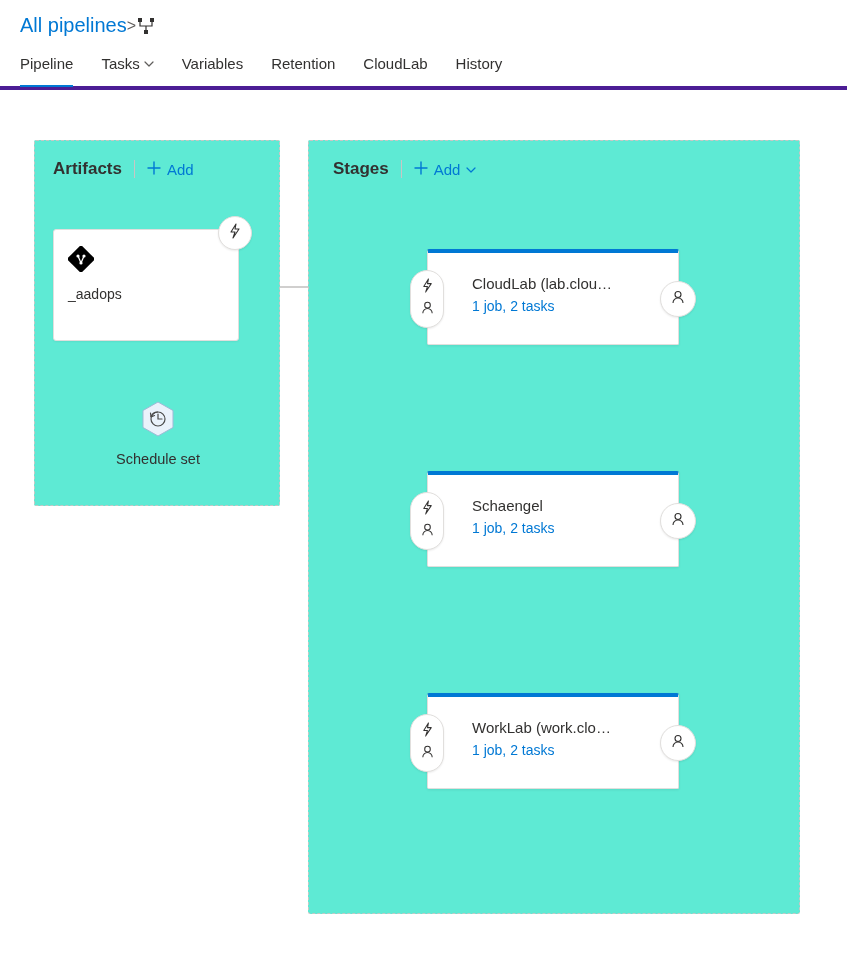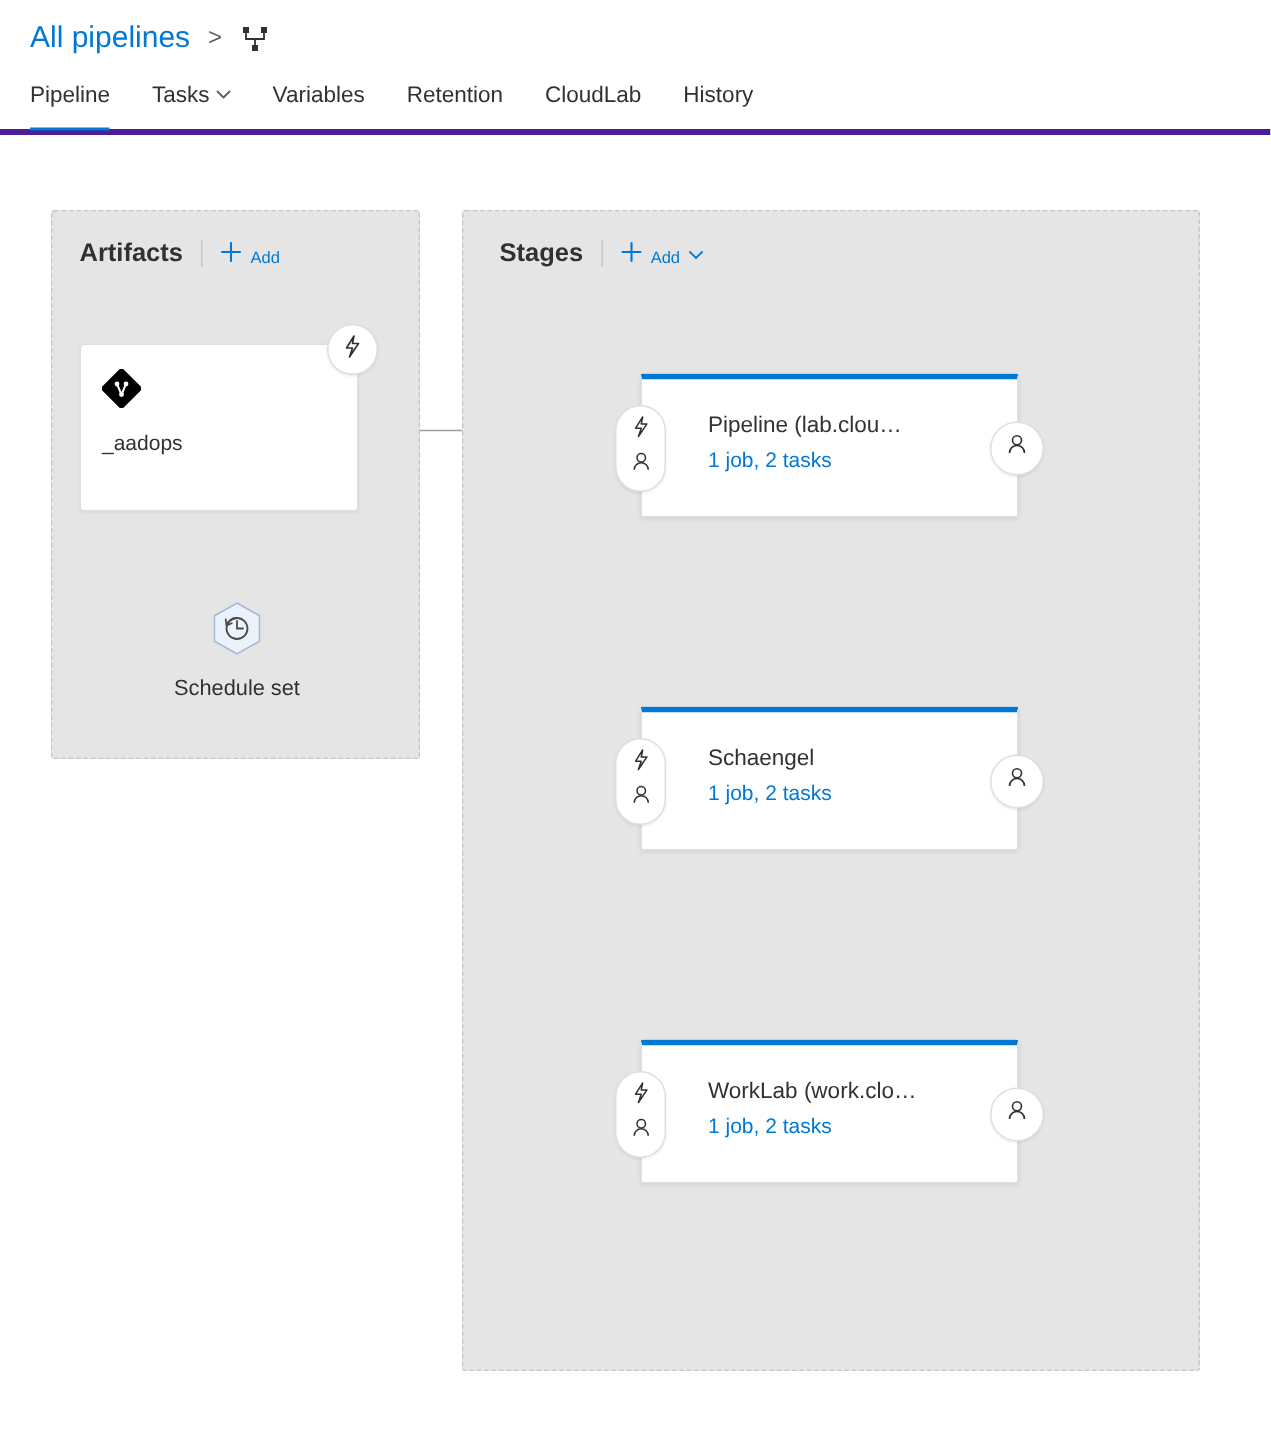--- a/index.html
+++ b/index.html
@@ -9,21 +9,20 @@
     color: #323130;
     width: 847px;
     height: 968px;
     overflow: hidden;
   }
 
   
   .breadcrumb {
     display: flex;
     align-items: center;
-    gap: 12px;
     padding: 14px 20px 6px 20px;
     font-size: 20px;
   }
   .breadcrumb a {
     color: #0078d4;
     text-decoration: none;
   }
   .breadcrumb .sep {
     color: #605e5c;
     font-size: 16px;
@@ -73,21 +72,21 @@
     position: relative;
     padding: 50px 30px 30px 34px;
     display: flex;
     gap: 28px;
     align-items: flex-start;
   }
 
   .panel {
     border: 1px dashed #c8c6c4;
     border-radius: 2px;
-    background: #e5e5e5;
+    background: #5eead4;
     position: relative;
   }
   .panel.artifacts {
     width: 246px;
     height: 366px;
     padding: 18px 18px;
   }
   .panel.stages {
     width: 492px;
     height: 774px;
@@ -104,23 +103,23 @@
     font-weight: 600;
     color: #323130;
   }
   .vdiv {
     width: 1px;
     height: 18px;
     background: #c8c6c4;
   }
   .add-link {
     color: #0078d4;
-    font-size: 11px;
+    font-size: 15px;
     display: inline-flex;
-    align-items: flex-end;
+    align-items: flex-start;
     gap: 6px;
     cursor: pointer;
   }
 
   
   .artifact-card {
     border: 1px solid #e1dfdd;
     border-radius: 3px;
     width: 186px;
     height: 112px;
@@ -376,21 +375,21 @@
             </span>
           </div>
           <div class="post-badge">
             <span>
               <svg width="16" height="16" viewBox="0 0 16 16">
                   <circle cx="8" cy="5.5" r="3" fill="none" stroke="#323130" stroke-width="1.1"></circle>
                   <path d="M3 14 A5 5 0 0 1 13 14" fill="none" stroke="#323130" stroke-width="1.1"></path>
                 </svg>
             </span>
           </div>
-          <div class="stage-name">Pipeline (lab.clou…</div>
+          <div class="stage-name">CloudLab (lab.clou…</div>
           <div class="stage-sub">1 job, 2 tasks</div>
         </div>
       </div>
 
       <div class="stage-row">
         <div class="stage-card">
           <div class="pre-badges">
             <span>
               <svg width="15" height="15" viewBox="0 0 16 16">
                   <path d="M9 1 L4 9 H8 L6 15 L12 6 H8 Z" fill="none" stroke="#323130" stroke-width="1.1" stroke-linejoin="round"></path>

